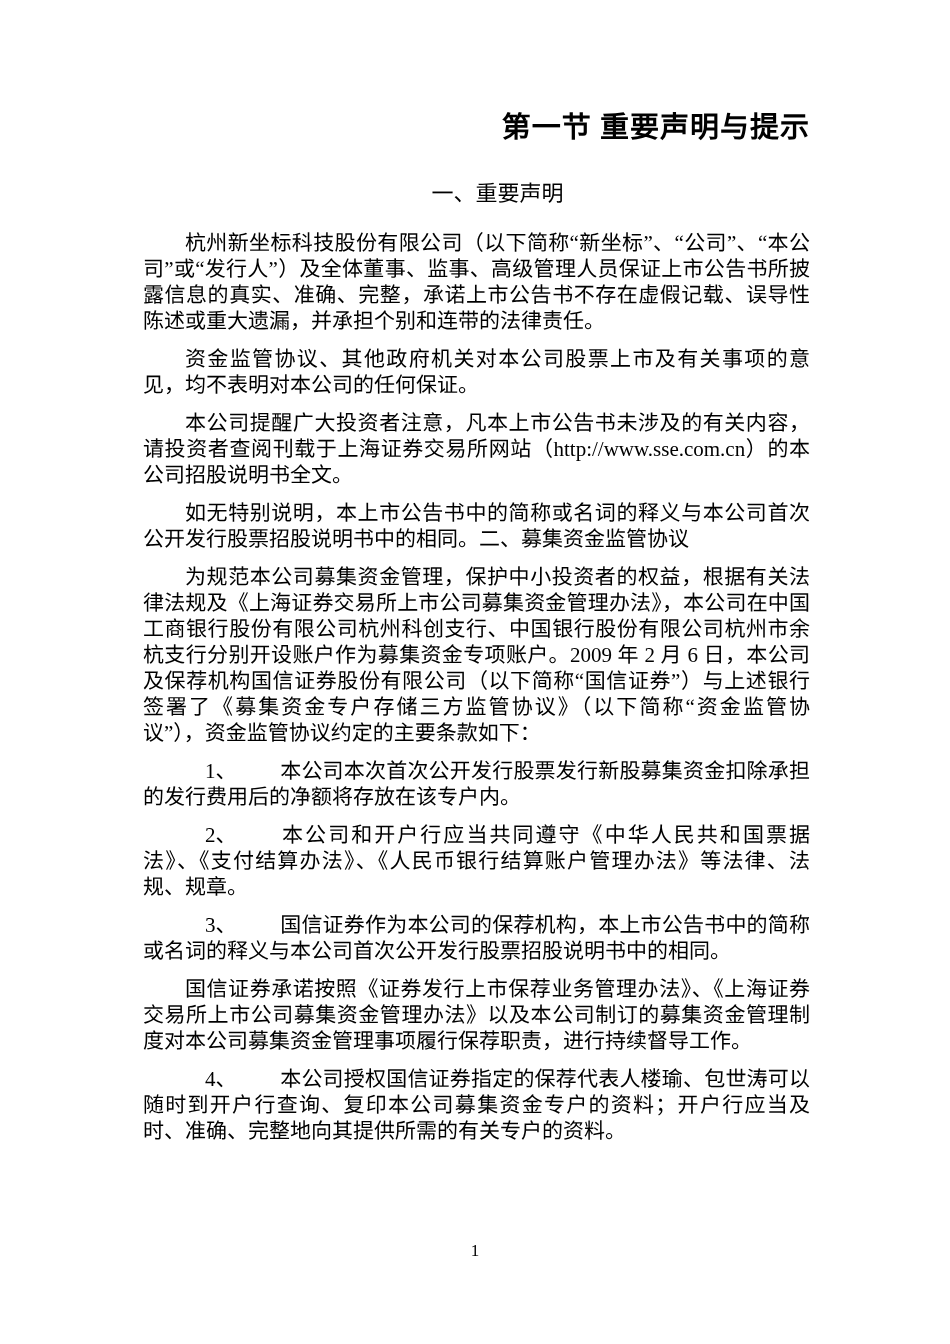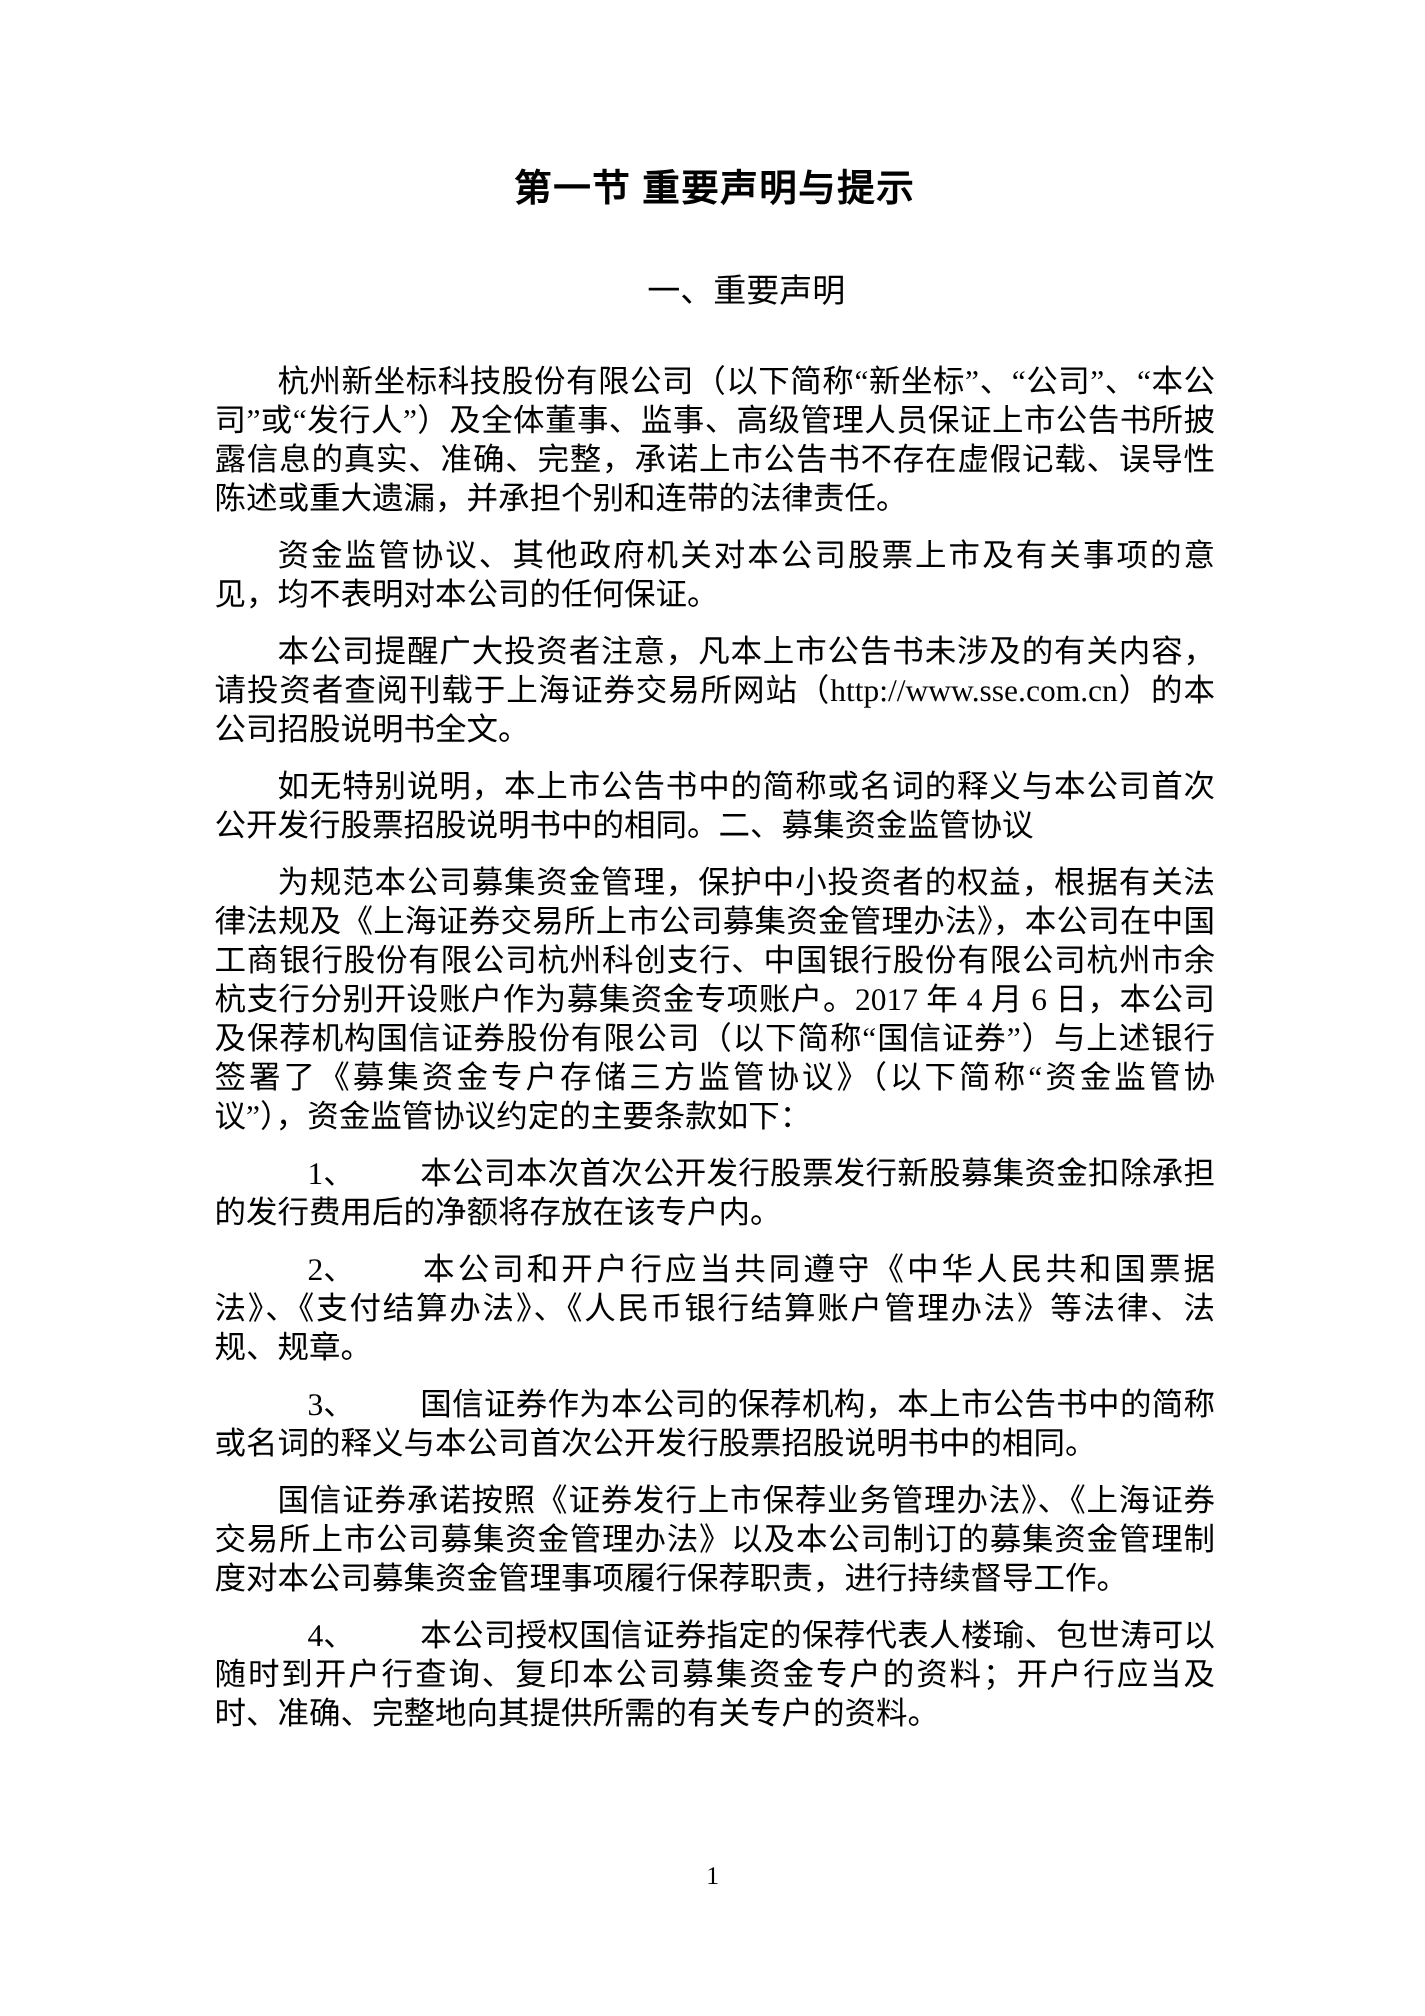--- a/index.html
+++ b/index.html
@@ -18,42 +18,42 @@
     overflow: hidden;
   }
   .content {
     position: absolute;
     left: 143px;
     top: 0;
     width: 667px;
   }
   .doc-title {
     margin-top: 110px;
-    text-align: center;
-    font-size: 25px;
+    text-align: right;
+    font-size: 29px;
     line-height: 34px;
     font-weight: 700;
     letter-spacing: 1px;
   }
   .section-heading {
     margin-top: 37px;
     font-size: 22px;
     line-height: 26px;
     text-indent: 42px;
     text-align: center;
   }
   p.para, p.item {
     margin: 12px 0 0 0;
     font-size: 21px;
     line-height: 26px;
     text-align: justify;
     word-break: break-all;
   }
   p.para { text-indent: 42px; }
-  p.first-para { margin-top: 34px; }
+  p.first-para { margin-top: 23px; }
   p.item { text-indent: 62px; }
   p.gap-lg { }
   .item-num {
     display: inline-block;
     width: 75px;
     text-indent: 0;
   }
   .page-number {
     position: absolute;
     left: 0;
@@ -75,21 +75,21 @@
     <div class="section-heading">一、重要声明</div>
 
     <p class="para first-para">杭州新坐标科技股份有限公司（以下简称“新坐标”、“公司”、“本公司”或“发行人”）及全体董事、监事、高级管理人员保证上市公告书所披露信息的真实、准确、完整，承诺上市公告书不存在虚假记载、误导性陈述或重大遗漏，并承担个别和连带的法律责任。</p>
 
     <p class="para">资金监管协议、其他政府机关对本公司股票上市及有关事项的意见，均不表明对本公司的任何保证。</p>
 
     <p class="para">本公司提醒广大投资者注意，凡本上市公告书未涉及的有关内容，请投资者查阅刊载于上海证券交易所网站（http://www.sse.com.cn）的本公司招股说明书全文。</p>
 
     <p class="para">如无特别说明，本上市公告书中的简称或名词的释义与本公司首次公开发行股票招股说明书中的相同。二、募集资金监管协议</p>
 
-    <p class="para">为规范本公司募集资金管理，保护中小投资者的权益，根据有关法律法规及《上海证券交易所上市公司募集资金管理办法》，本公司在中国工商银行股份有限公司杭州科创支行、中国银行股份有限公司杭州市余杭支行分别开设账户作为募集资金专项账户。2017 年 4 月 6 日，本公司及保荐机构国信证券股份有限公司（以下简称“国信证券”）与上述银行签署了《募集资金专户存储三方监管协议》（以下简称“资金监管协议”），资金监管协议约定的主要条款如下：</p>
+    <p class="para">为规范本公司募集资金管理，保护中小投资者的权益，根据有关法律法规及《上海证券交易所上市公司募集资金管理办法》，本公司在中国工商银行股份有限公司杭州科创支行、中国银行股份有限公司杭州市余杭支行分别开设账户作为募集资金专项账户。2009 年 2 月 6 日，本公司及保荐机构国信证券股份有限公司（以下简称“国信证券”）与上述银行签署了《募集资金专户存储三方监管协议》（以下简称“资金监管协议”），资金监管协议约定的主要条款如下：</p>
 
     <p class="item"><span class="item-num">1、</span><span>本公司本次首次公开发行股票发行新股募集资金扣除承担的发行费用后的净额将存放在该专户内。</span></p>
 
     <p class="item"><span class="item-num">2、</span><span>本公司和开户行应当共同遵守《中华人民共和国票据法》、《支付结算办法》、《人民币银行结算账户管理办法》等法律、法规、规章。</span></p>
 
     <p class="item"><span class="item-num">3、</span><span>国信证券作为本公司的保荐机构，本上市公告书中的简称或名词的释义与本公司首次公开发行股票招股说明书中的相同。</span></p>
 
     <p class="para gap-lg">国信证券承诺按照《证券发行上市保荐业务管理办法》、《上海证券交易所上市公司募集资金管理办法》以及本公司制订的募集资金管理制度对本公司募集资金管理事项履行保荐职责，进行持续督导工作。</p>
 
 

